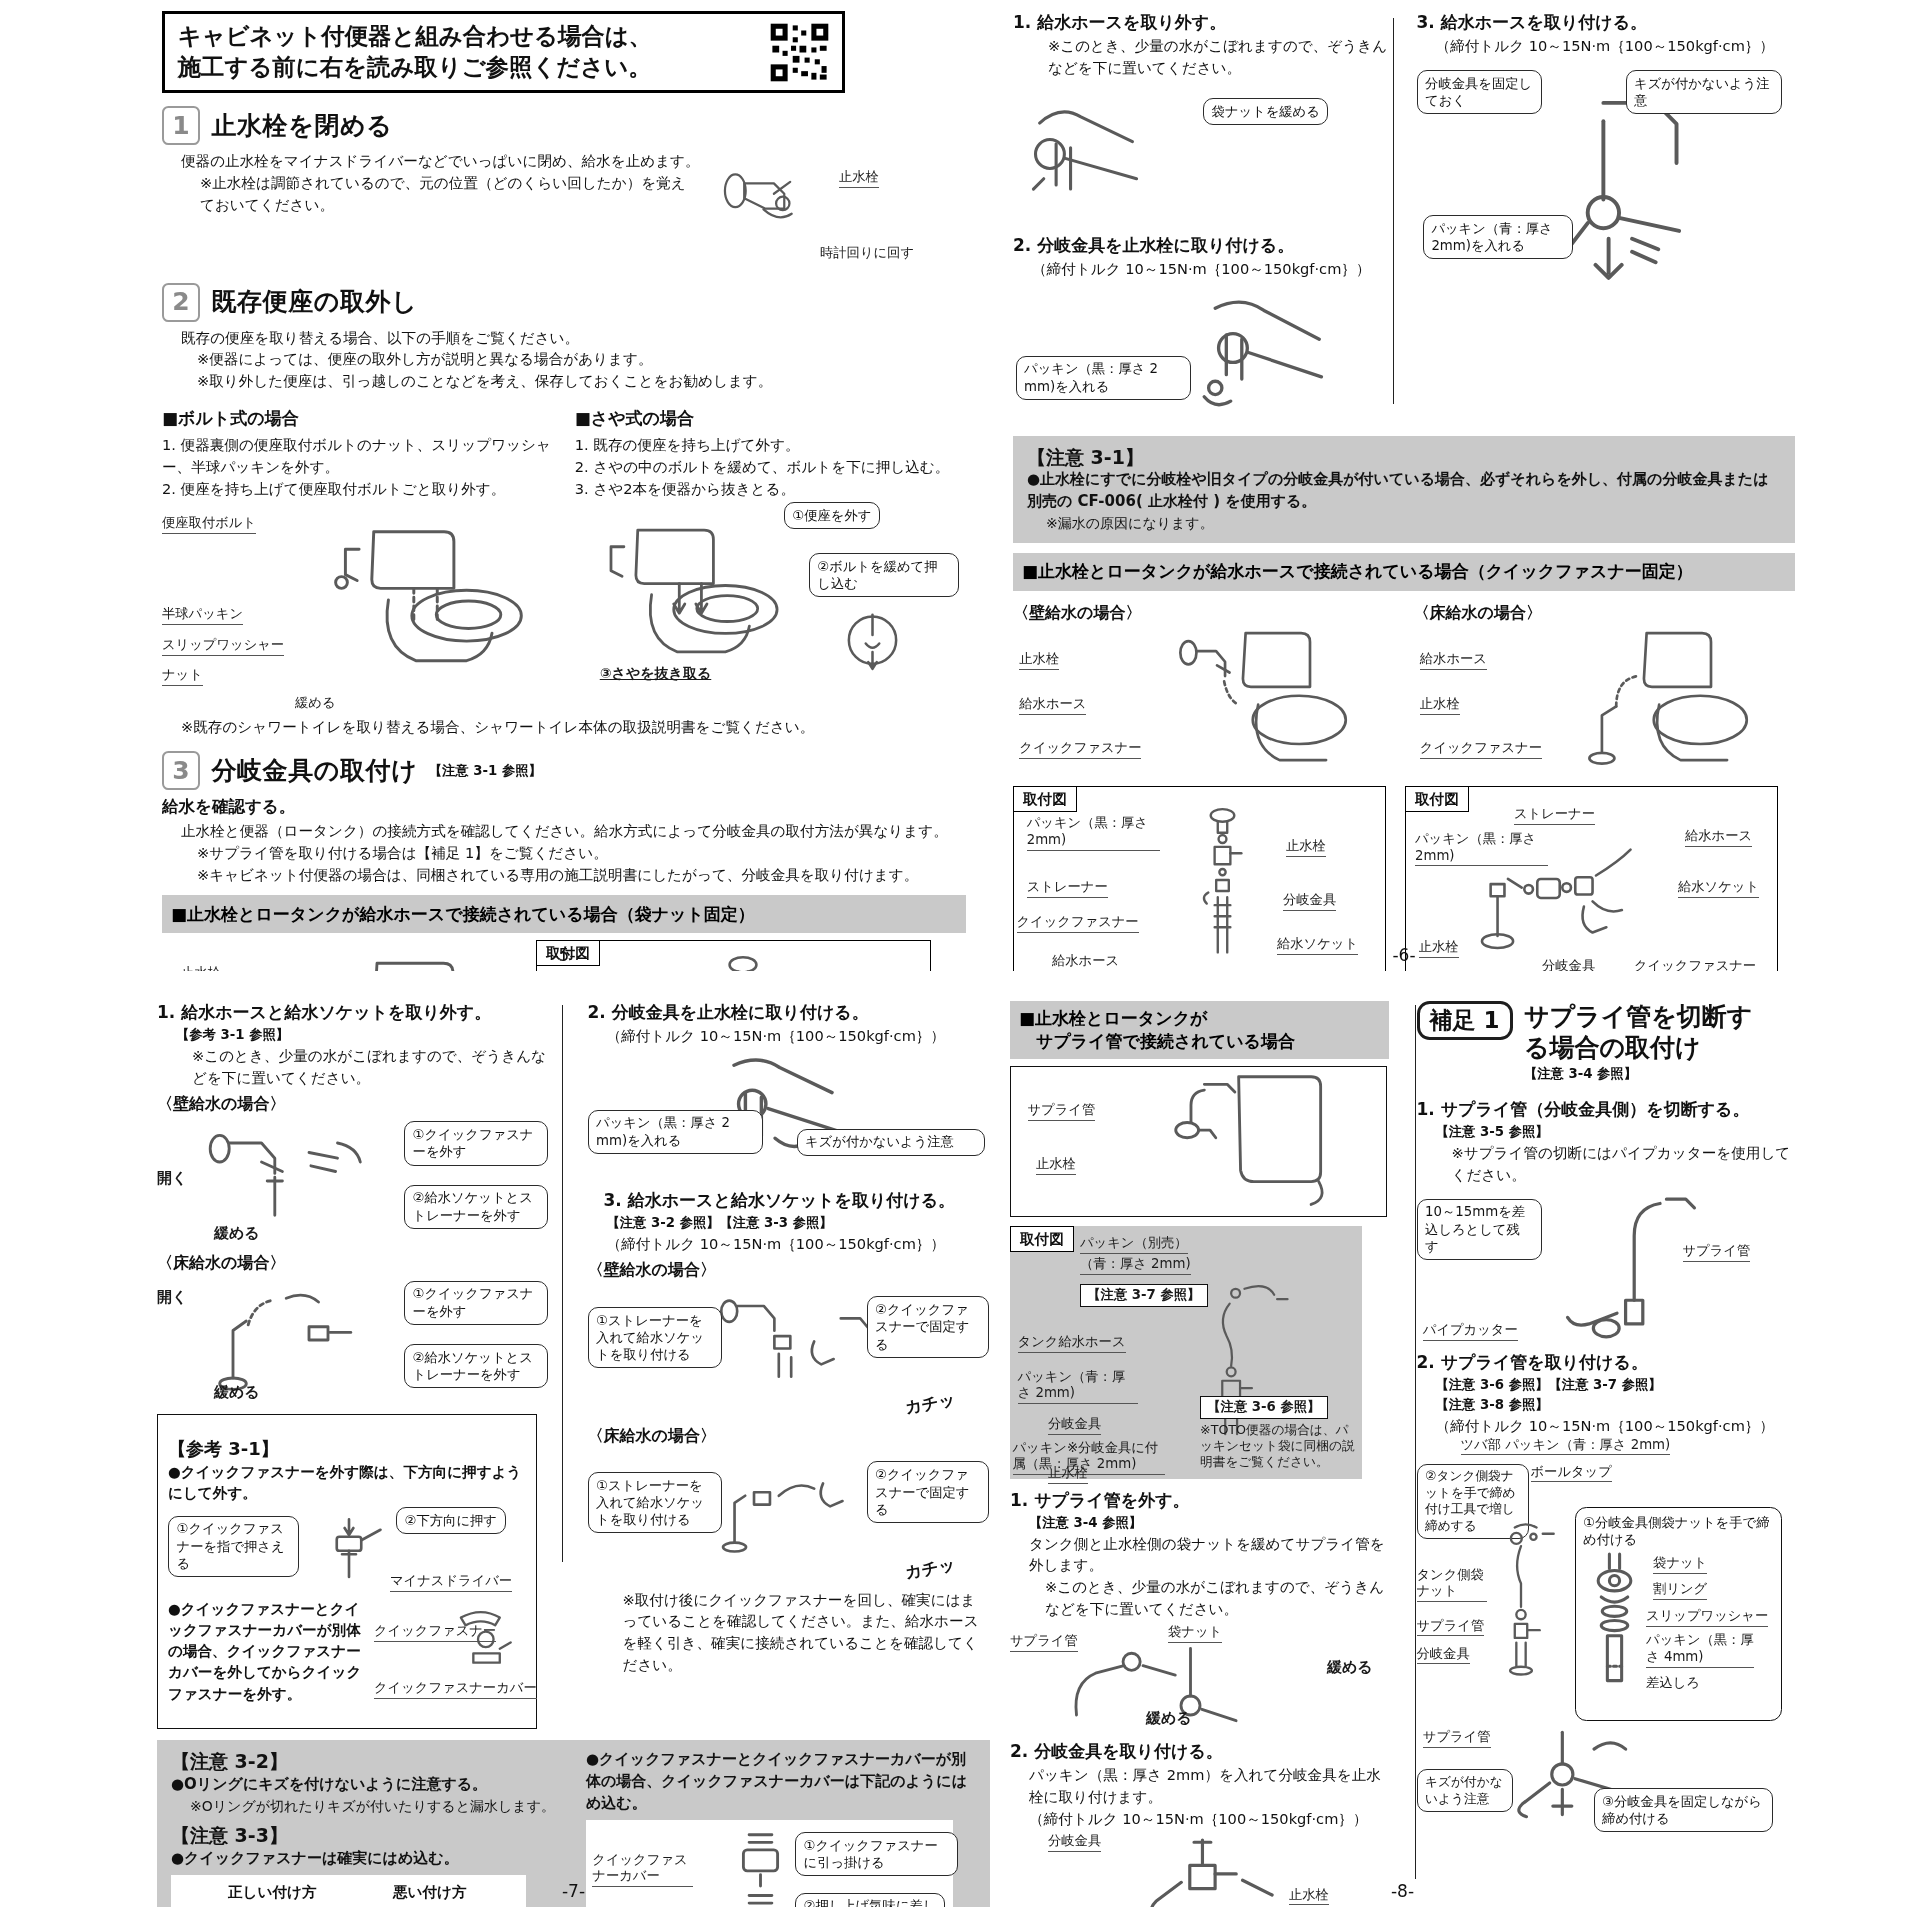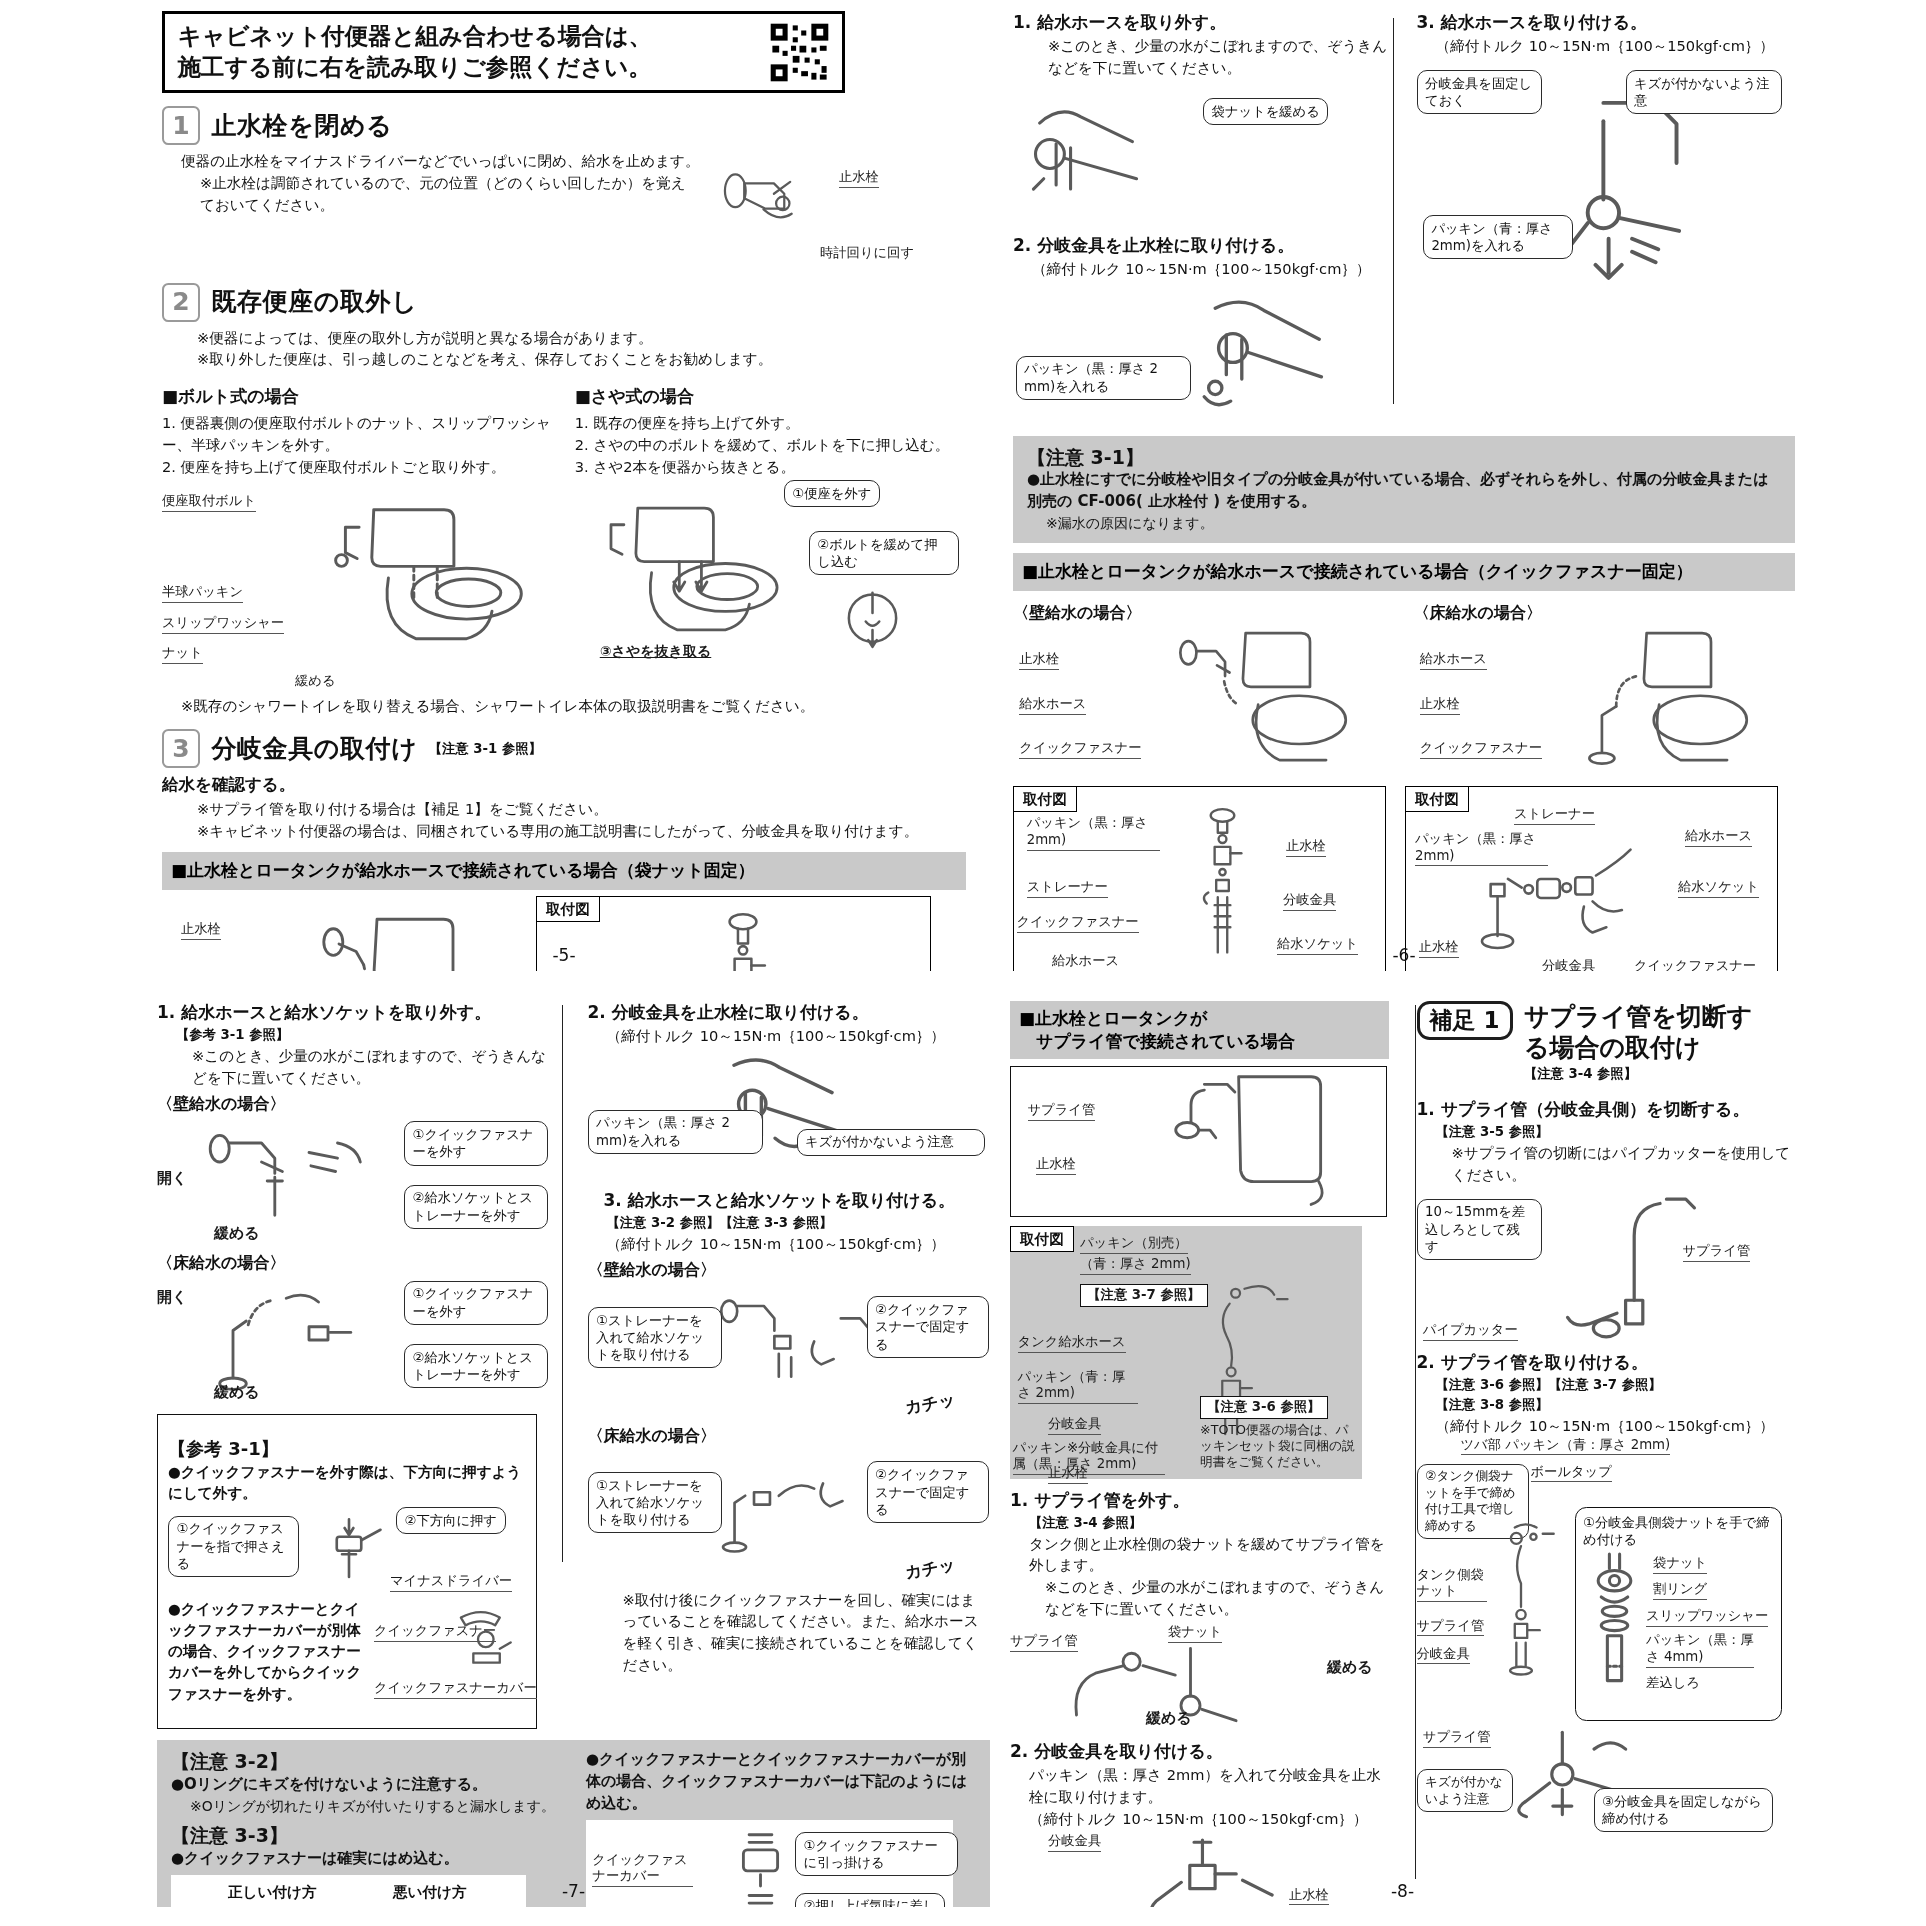--- a/index.html
+++ b/index.html
@@ -109,20 +109,21 @@
       </svg>
       <span class="lbl u" style="left:139px;top:19px;">止水栓</span>
       <span class="lbl" style="left:120px;top:95px;">時計回りに回す</span>
     </div>
   </div>
 
   <div class="steph">
     <span class="stepnum">2</span>
     <span class="steptitle">既存便座の取外し</span>
   </div>
+  <div class="indent">既存の便座を取り替える場合、以下の手順をご覧ください。</div>
   <div class="indent2">※便器によっては、便座の取外し方が説明と異なる場合があります。</div>
   <div class="indent2">※取り外した便座は、引っ越しのことなどを考え、保存しておくことをお勧めします。</div>
 
   <div class="twocol" style="margin-top:9px;">
     <div class="col">
       <div class="subhead">■ボルト式の場合</div>
       <div>1. 便器裏側の便座取付ボルトのナット、スリップワッシャー、半球パッキンを外す。</div>
       <div>2. 便座を持ち上げて便座取付ボルトごと取り外す。</div>
       <div class="fig" style="width:380px;height:209px;margin-top:5px;">
         <svg class="sk" viewBox="0 0 220 170" style="left:158px;top:6.3px;width:215px;height:184px;">
@@ -170,20 +171,21 @@
     </div>
   </div>
   <div class="indent" style="margin-top:2.5px;">※既存のシャワートイレを取り替える場合、シャワートイレ本体の取扱説明書をご覧ください。</div>
 
   <div class="steph">
     <span class="stepnum">3</span>
     <span class="steptitle">分岐金具の取付け</span>
     <span class="refsmall">【注意 3-1 参照】</span>
   </div>
   <div class="lead">給水を確認する。</div>
+  <div class="indent">止水栓と便器（ロータンク）の接続方式を確認してください。給水方式によって分岐金具の取付方法が異なります。</div>
   <div class="indent2">※サプライ管を取り付ける場合は【補足 1】をご覧ください。</div>
   <div class="indent2">※キャビネット付便器の場合は、同梱されている専用の施工説明書にしたがって、分岐金具を取り付けます。</div>
 
   <div class="secbar">■止水栓とロータンクが給水ホースで接続されている場合（袋ナット固定）</div>
 
   <div style="display:flex;gap:19px;">
     <div class="fig" style="width:355px;height:190px;">
       <svg class="sk" viewBox="0 0 220 170" style="left:139px;top:6.3px;width:209px;height:177px;">
         <path d="M80 10 h70 q10 0 10 10 v52 H86 q-9 0 -9 -9 z"></path>
         <ellipse cx="150" cy="105" rx="52" ry="26"></ellipse>

